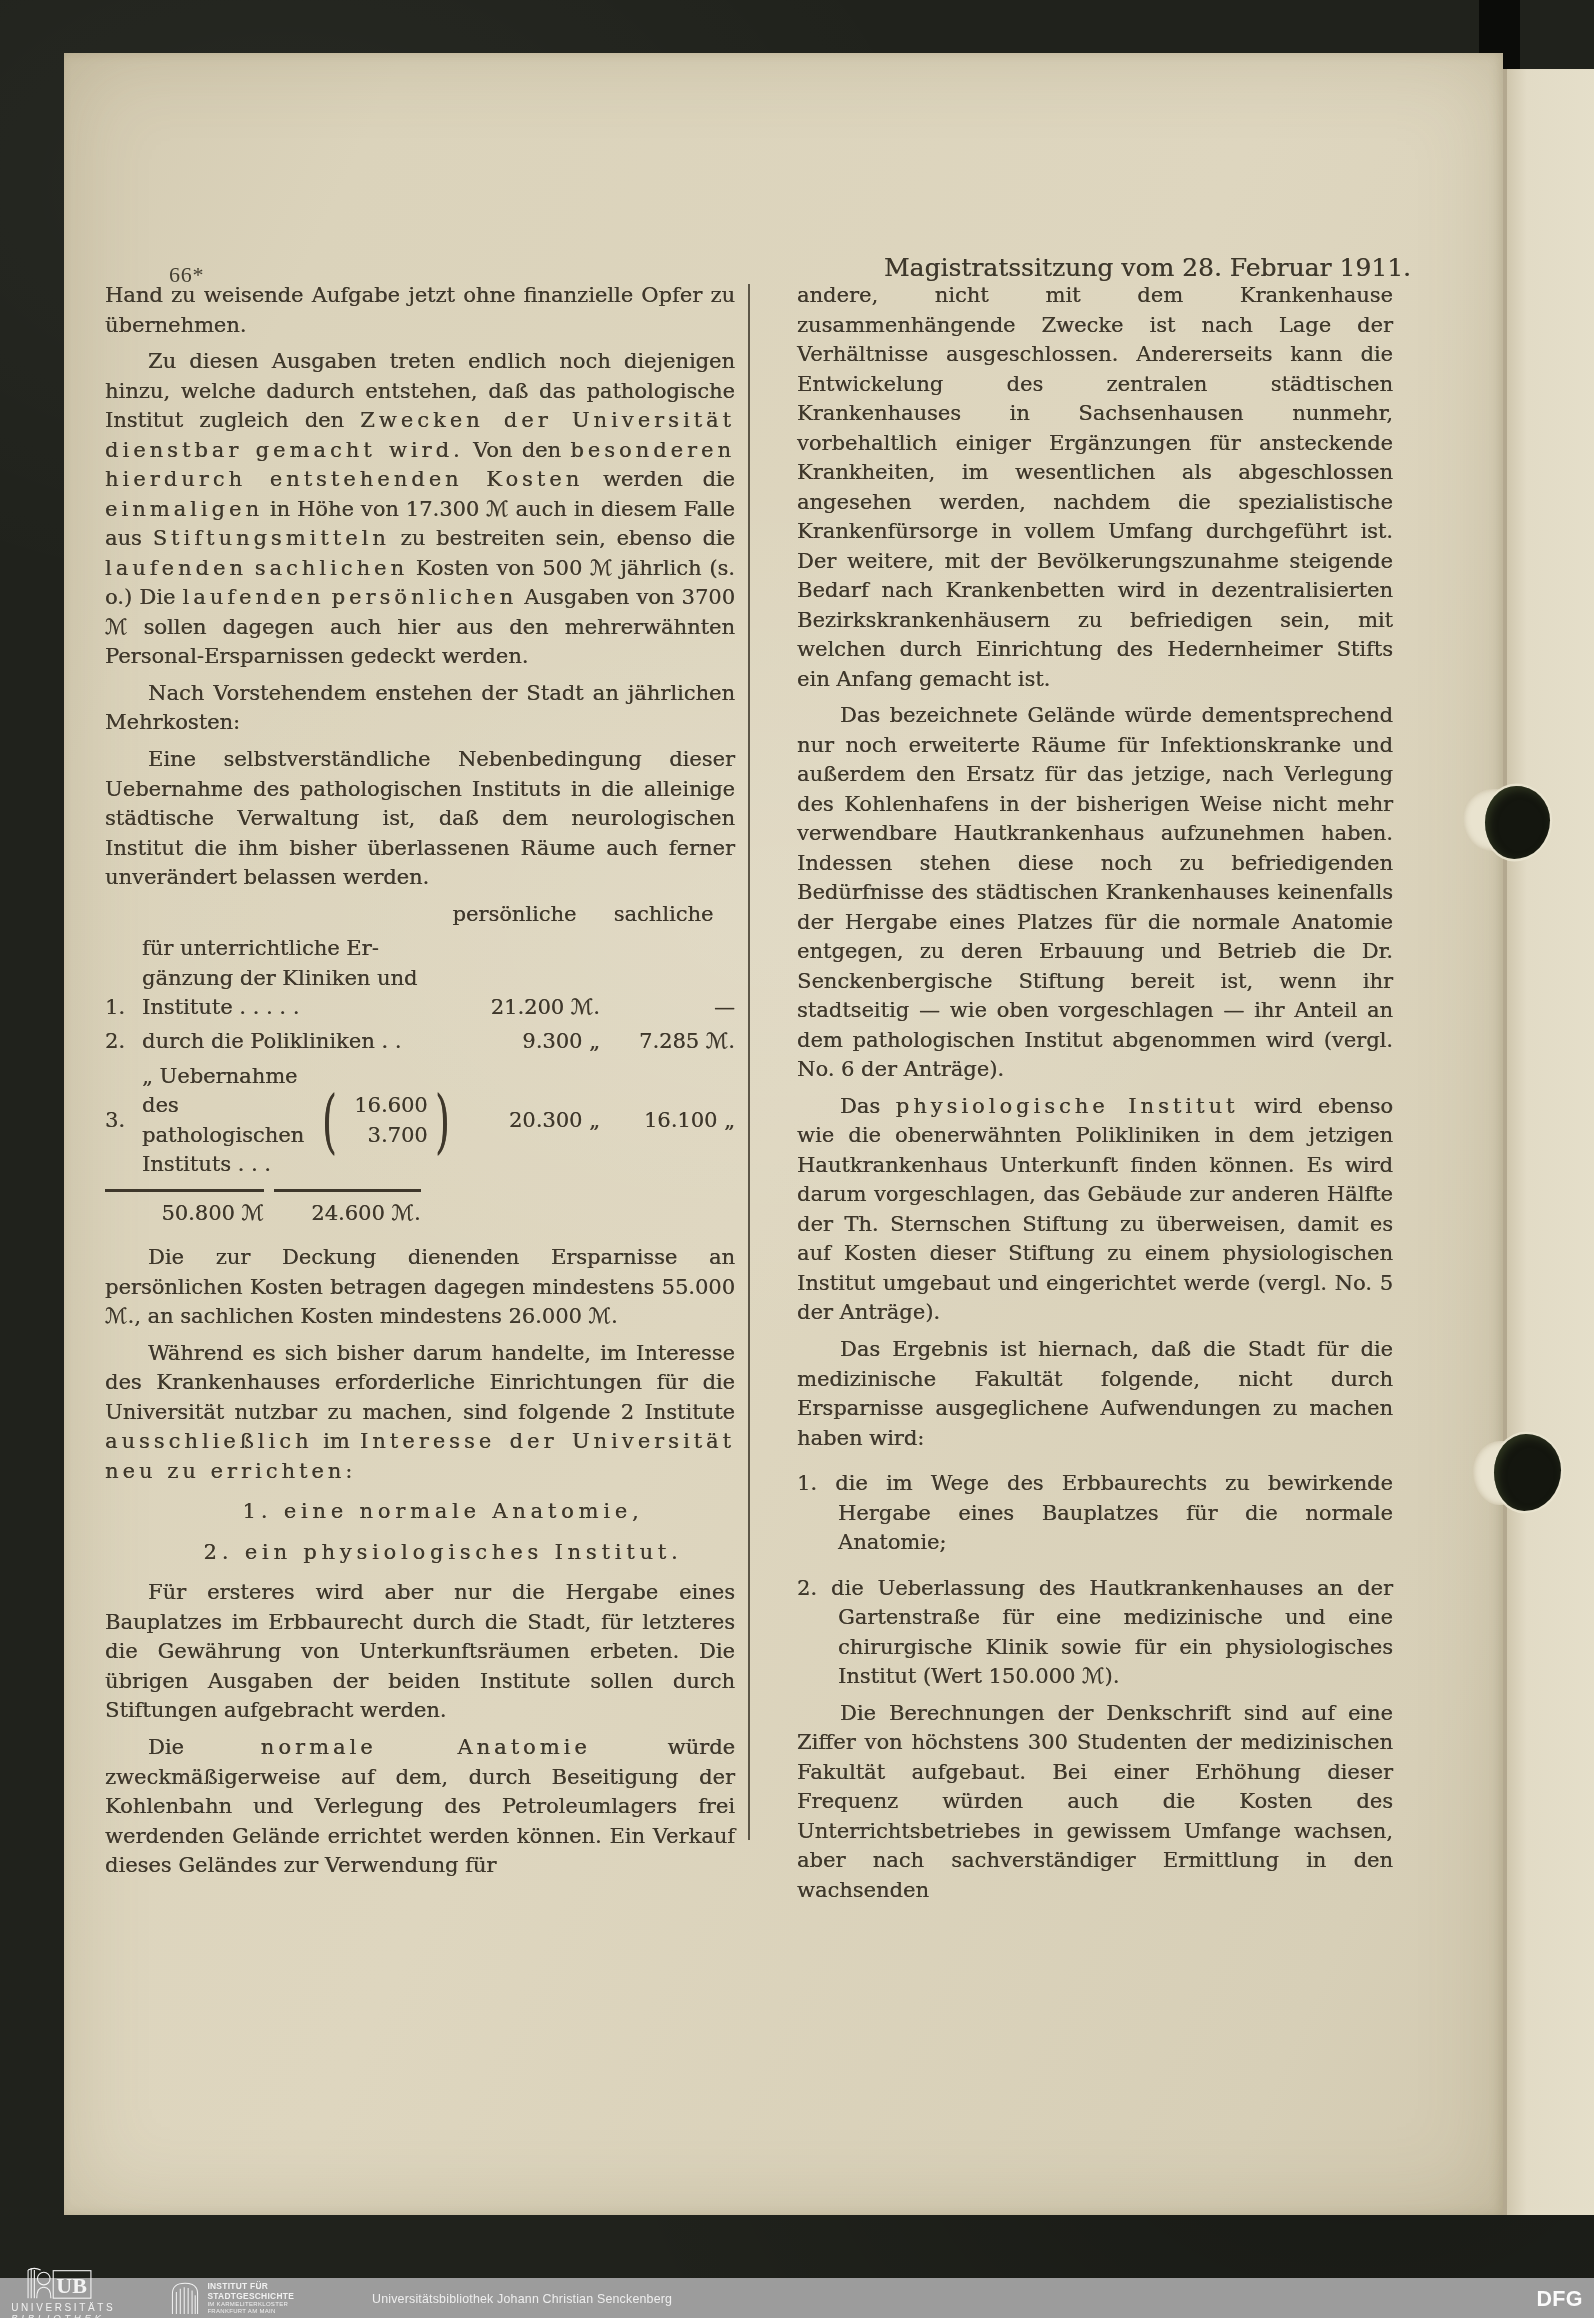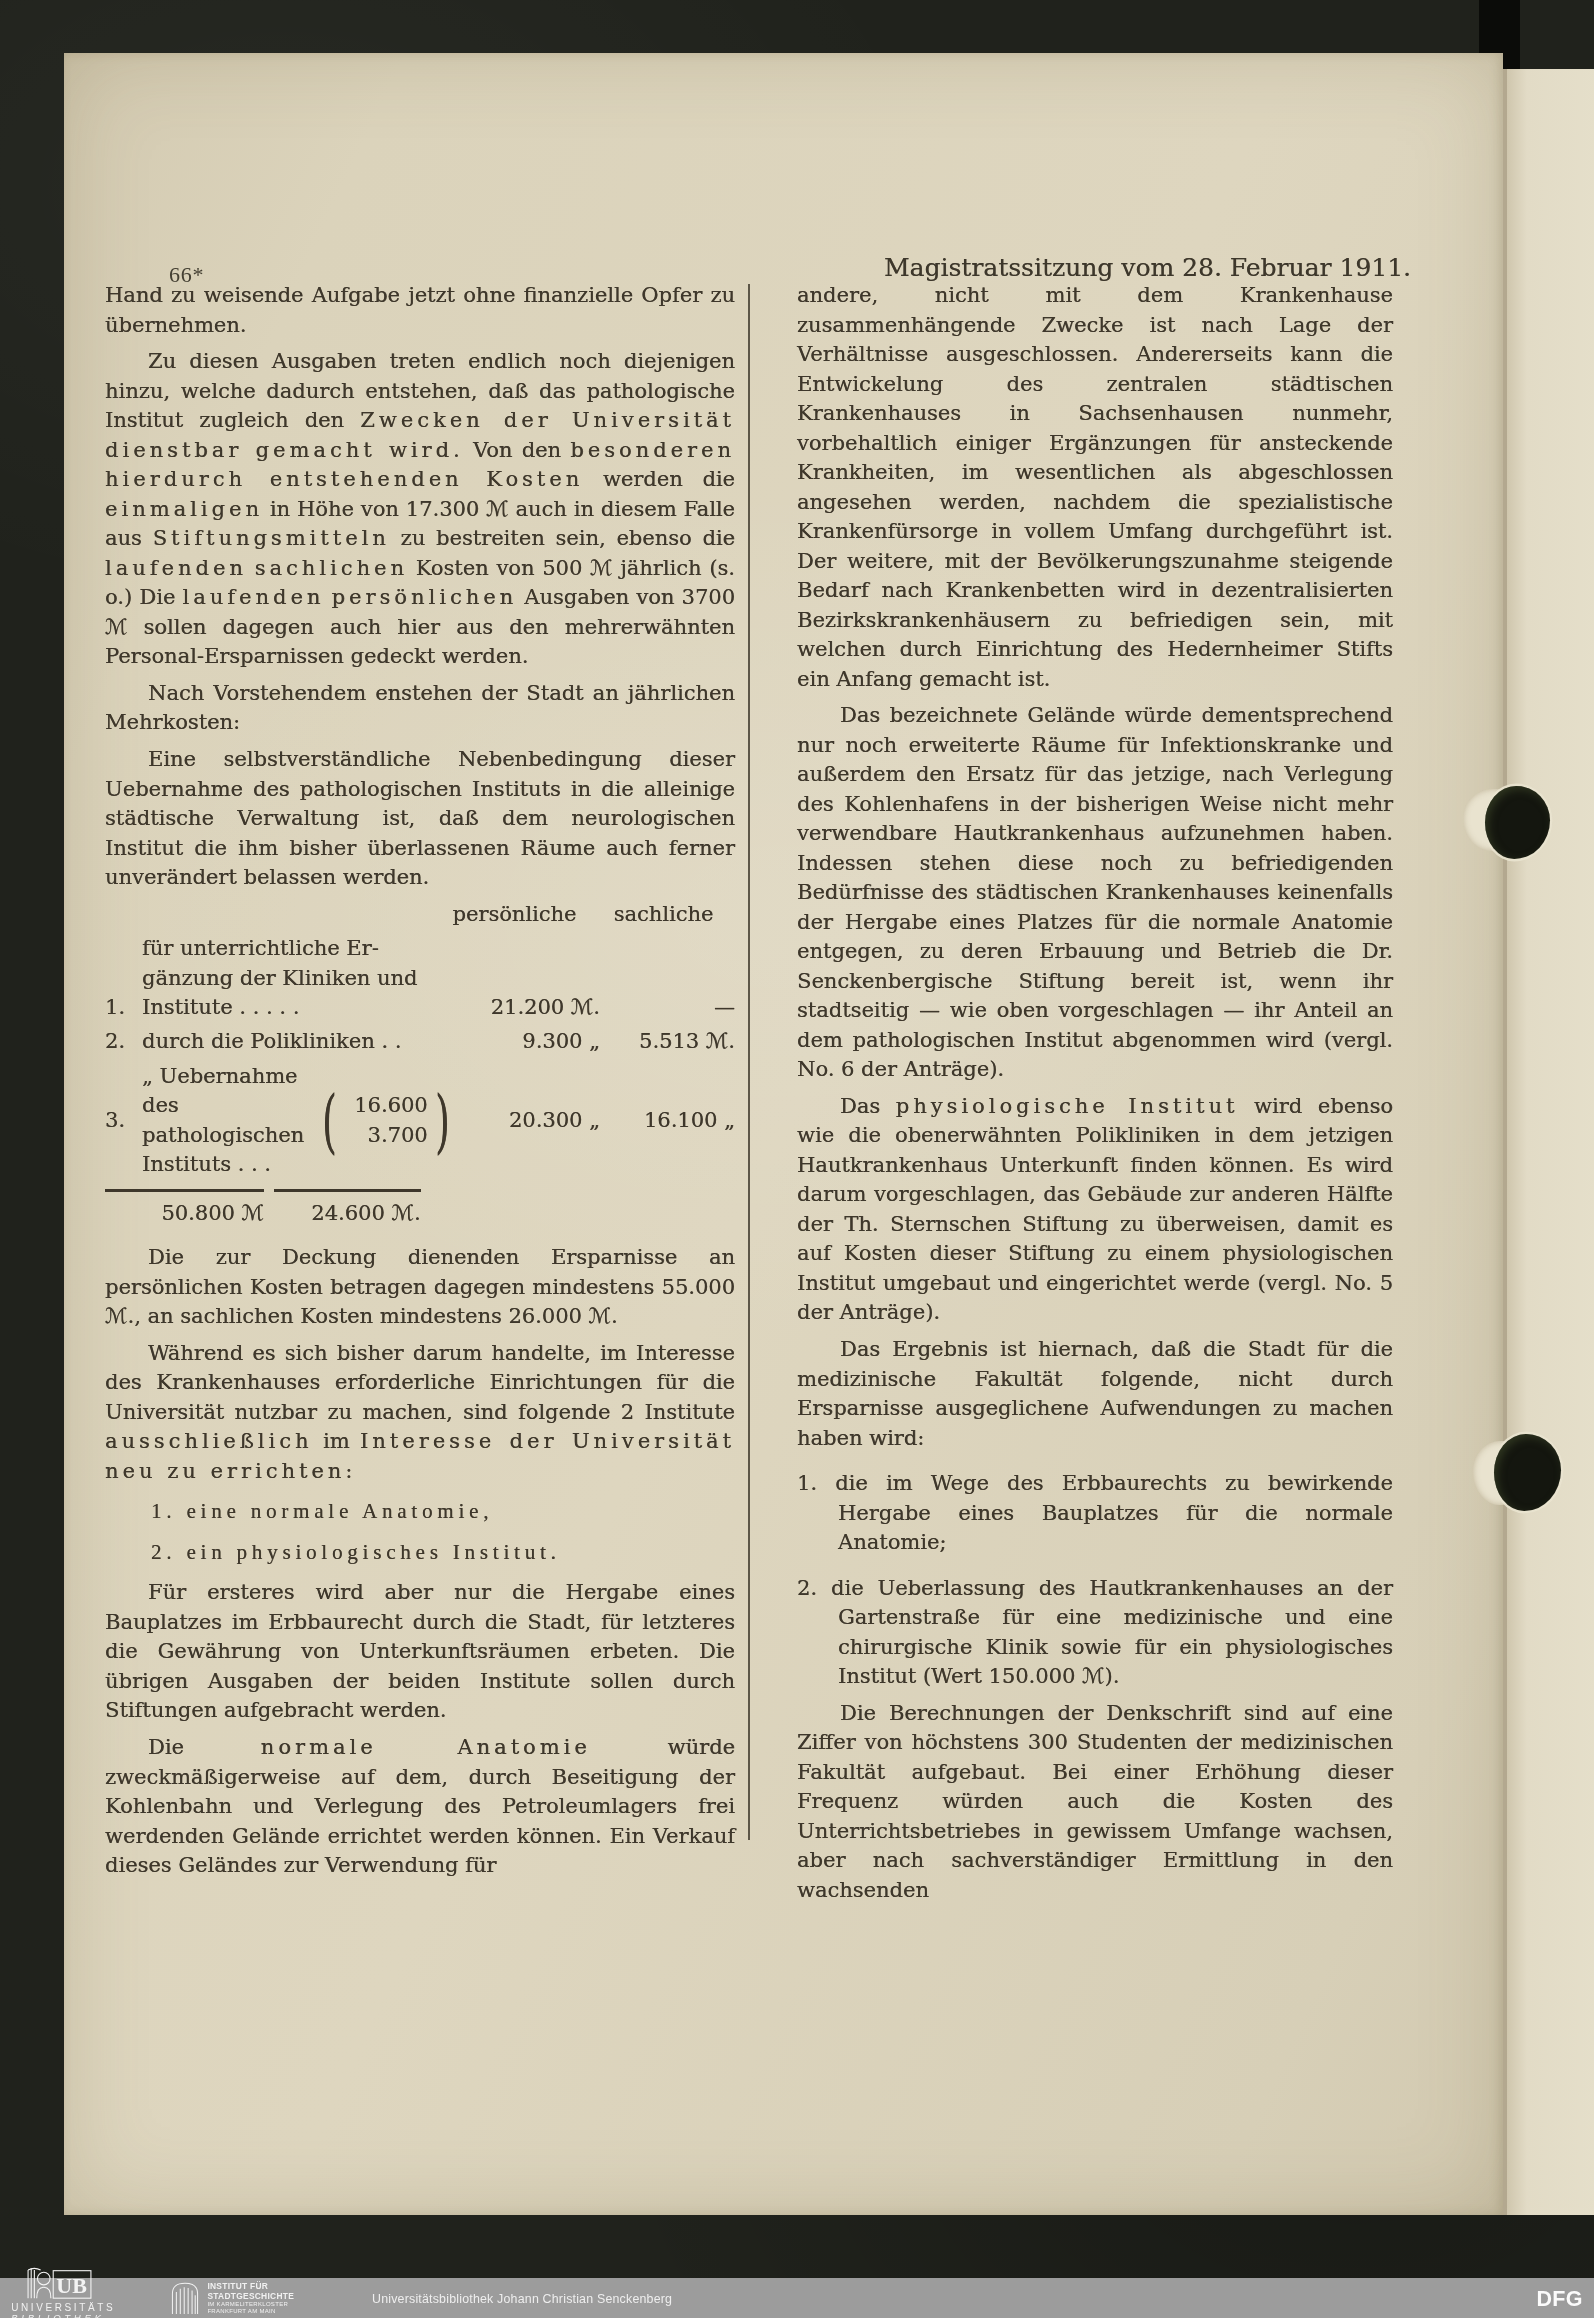--- a/index.html
+++ b/index.html
@@ -48,21 +48,21 @@
   .col-left{left:105px;width:630px;}
   .col-right{left:797px;width:596px;}
 
   .para{margin:0;text-indent:43px;}
   .para.noindent{text-indent:0;}
   .para + .para, .para + .list-block, .list-block + .para,
   .cost-table + .para, .para + .cost-table, .hang + .para{margin-top:7.2px;}
   .sp{letter-spacing:4px;}
 
   .list-block{margin:16px 0 11px 0;}
-  .list-item{margin:11px 0 0 46px;text-align:left;letter-spacing:4.8px;text-indent:0;font-family:Liberation Serif, serif;}
+  .list-item{margin:11px 0 0 46px;text-align:center;letter-spacing:4.8px;text-indent:0;}
   .hang{margin-top:16px;padding-left:41px;text-indent:-41px;}
 
   
   .cost-table{margin:12.8px 0 14.3px 0;}
   .ct-head{display:flex;justify-content:flex-end;}
   .ct-head span{display:block;text-align:center;}
   .ct-h1{width:155px;}
   .ct-h2{width:143px;}
   .ct-row{display:flex;align-items:flex-end;margin-top:4.8px;}
   .ct-row.brace-row{align-items:center;}
@@ -129,21 +129,21 @@
           </div>
           <div class="ct-a">21.200 ℳ.</div>
           <div class="ct-b">—</div>
         </div>
         <div class="ct-row">
           <span class="ct-num">2.</span>
           <div class="ct-label">
             <div>durch die Polikliniken .   .</div>
           </div>
           <div class="ct-a">9.300 „</div>
-          <div class="ct-b">5.513 ℳ.</div>
+          <div class="ct-b">7.285 ℳ.</div>
         </div>
         <div class="ct-row brace-row">
           <span class="ct-num">3.</span>
           <div class="ct-label">
             <div>„    Uebernahme</div>
             <div>des pathologischen</div>
             <div>Instituts  .    .    .</div>
           </div>
           <div class="ct-bracegrp">
             <span class="ct-brace">(</span>

